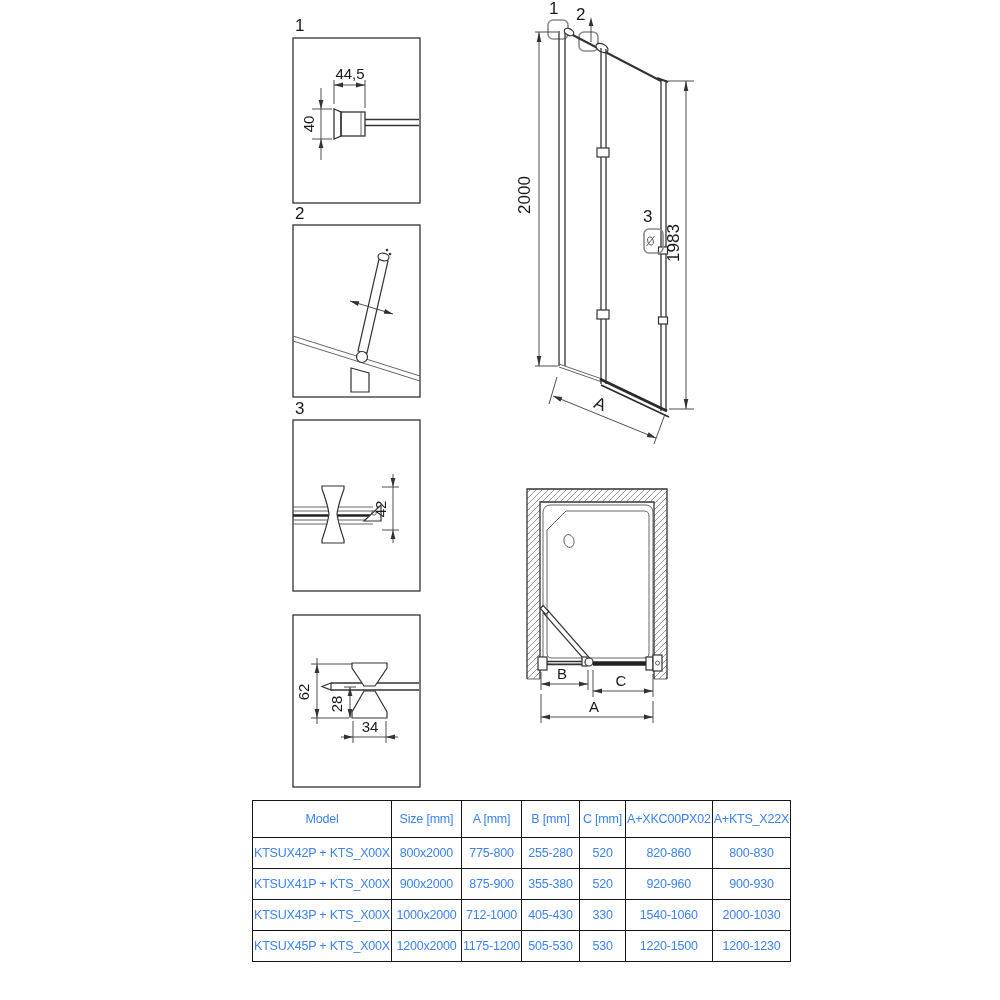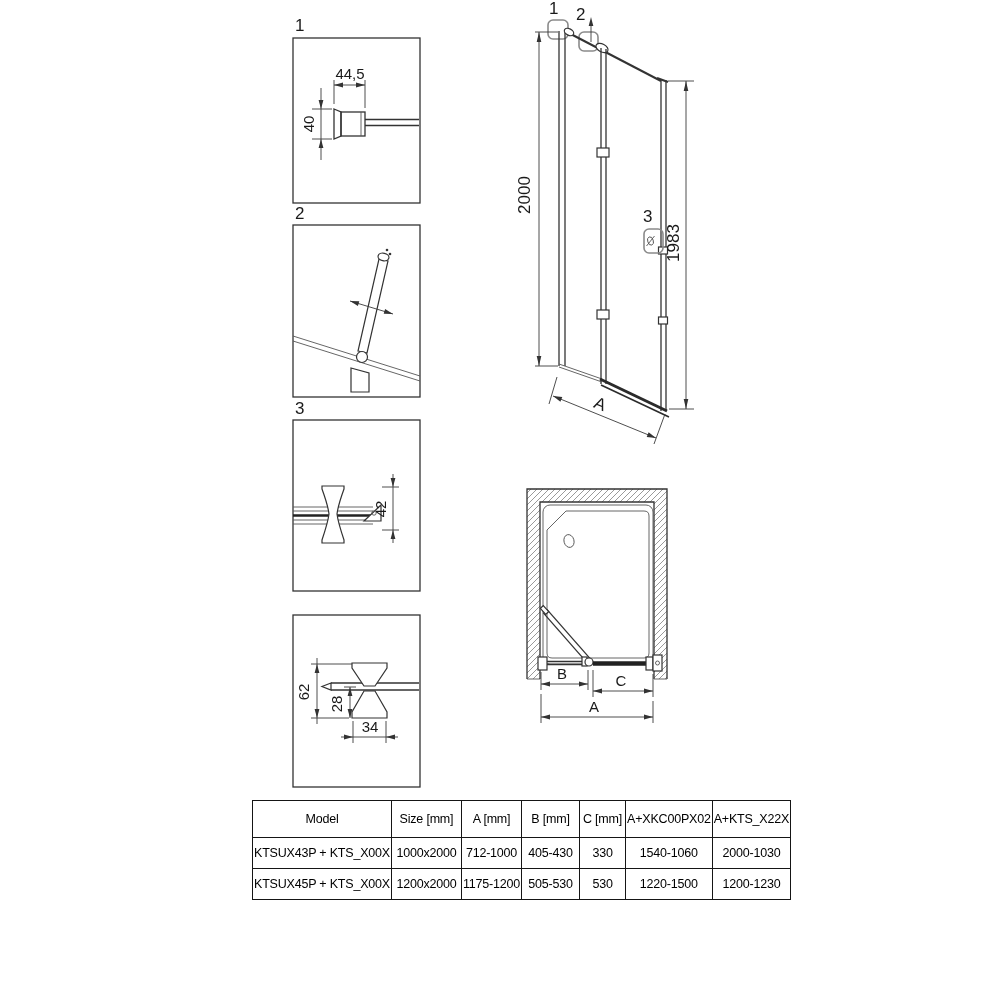--- a/index.html
+++ b/index.html
@@ -10,21 +10,21 @@
   .thin{stroke:#555;stroke-width:0.9;fill:none;}
   .dim{stroke:#3a3a3a;stroke-width:0.9;fill:none;}
   .arr{fill:#333;stroke:none;}
   .wht{fill:#ffffff;stroke:#333;stroke-width:1.2;}
   .callout{fill:none;stroke:#8a8a8a;stroke-width:1.6;}
   .txt{fill:#1a1a1a;font-family:"Liberation Sans",sans-serif;}
   .t17{font-size:17px;} .t15{font-size:15px;}
   #spec{position:absolute;left:252px;top:800px;border-collapse:collapse;table-layout:fixed;}
   #spec th,#spec td{border:1.6px solid #151515;text-align:center;vertical-align:middle;
         font-weight:normal;font-size:12.5px;letter-spacing:-0.2px;padding:0 1px;
-        white-space:nowrap;overflow:hidden;color:#000000;background:#fff;}
+        white-space:nowrap;overflow:hidden;color:#3b82f6;background:#fff;}
   #spec th{height:36px;} #spec td{height:30px;}
 </style>
 </head>
 <body>
 
 <div id="sheet">
 
 <svg id="drawing" width="1000" height="800" viewBox="0 0 1000 800">
   <defs>
     <pattern id="hatch" width="6" height="6" patternUnits="userSpaceOnUse">
@@ -247,20 +247,38 @@
       <th>Size [mm]</th>
       <th>A [mm]</th>
       <th>B [mm]</th>
       <th>C [mm]</th>
       <th>A+XKC00PX02</th>
       <th>A+KTS_X22X</th>
     </tr>
   </thead>
   <tbody>
     <tr>
+      <td>KTSUX42P + KTS_X00X</td>
+      <td>800x2000</td>
+      <td>775-800</td>
+      <td>255-280</td>
+      <td>520</td>
+      <td>820-860</td>
+      <td>800-830</td>
+    </tr>
+    <tr>
+      <td>KTSUX41P + KTS_X00X</td>
+      <td>900x2000</td>
+      <td>875-900</td>
+      <td>355-380</td>
+      <td>520</td>
+      <td>920-960</td>
+      <td>900-930</td>
+    </tr>
+    <tr>
       <td>KTSUX43P + KTS_X00X</td>
       <td>1000x2000</td>
       <td>712-1000</td>
       <td>405-430</td>
       <td>330</td>
       <td>1540-1060</td>
       <td>2000-1030</td>
     </tr>
     <tr>
       <td>KTSUX45P + KTS_X00X</td>

